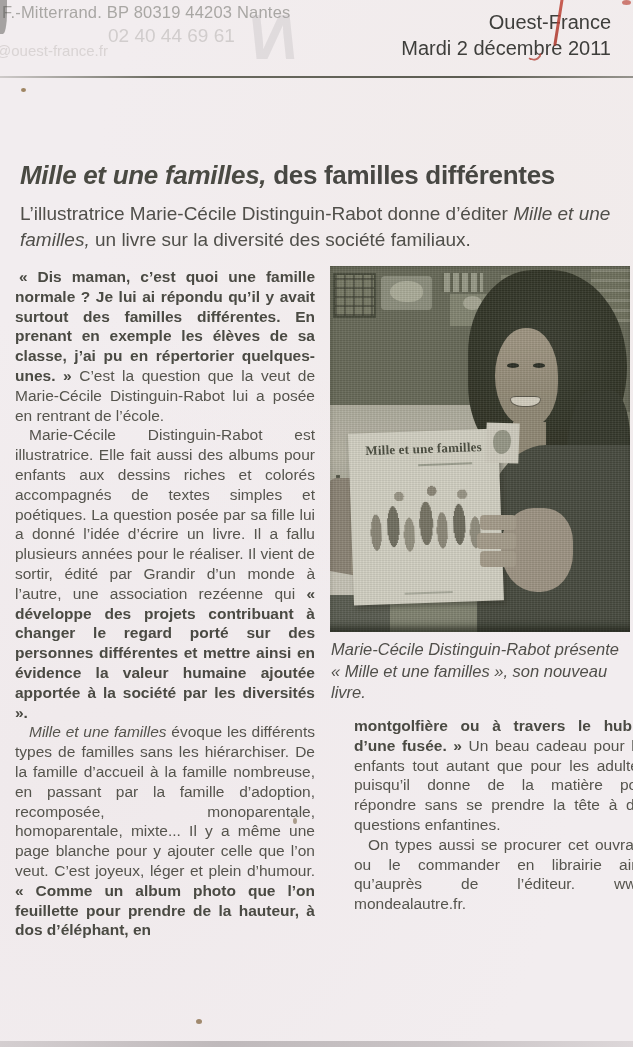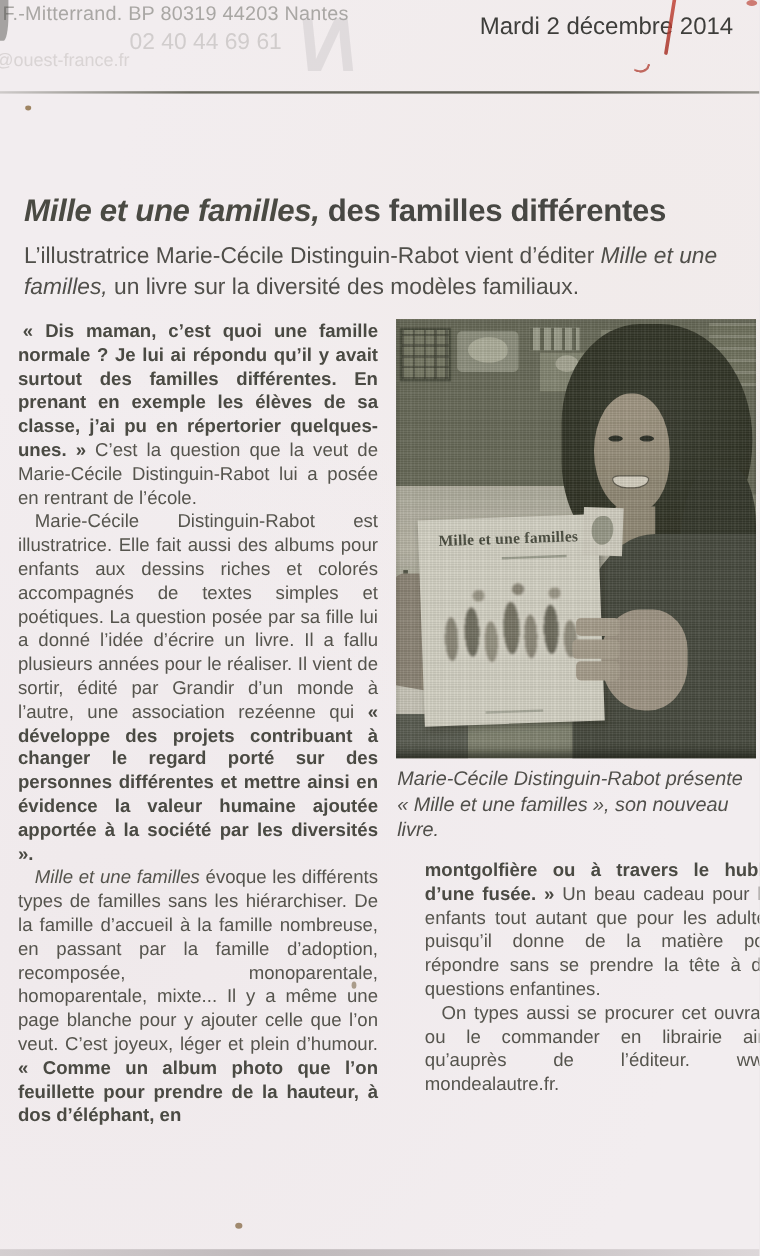--- a/index.html
+++ b/index.html
@@ -156,31 +156,32 @@
 <body>
 
 <div class="paper">
 
   <div class="hdr-address">F.-Mitterrand. BP 80319 44203 Nantes</div>
   <div class="hdr-phone">02 40 44 69 61</div>
   <div class="hdr-email">@ouest-france.fr</div>
   <div class="watermark-n">N</div>
 
   <div class="hdr-right">
-    <div>Mardi 2 décembre 2014</div>
+    <div>Ouest-France</div>
+    <div>Mardi 2 décembre 2011</div>
   </div>
 
   <div class="red-stroke"></div>
   <div class="red-tick"></div>
   <div class="red-speck"></div>
 
   <div class="rule"></div>
 
   <h1 class="title"><span class="seg-bolditalic">Mille et une familles,</span><span class="seg-bold"> des familles différentes</span></h1>
-  <p class="lede"><span>L’illustratrice Marie-Cécile Distinguin-Rabot vient d’éditer </span><span class="seg-italic">Mille et une familles,</span><span> un livre sur la diversité des modèles familiaux.</span></p>
+  <p class="lede"><span>L’illustratrice Marie-Cécile Distinguin-Rabot donne d’éditer </span><span class="seg-italic">Mille et une familles,</span><span> un livre sur la diversité des société familiaux.</span></p>
 
   <div class="col col-left">
     <p class="p-first"><span class="seg-bold">« Dis maman, c’est quoi une famille normale ? Je lui ai répondu qu’il y avait surtout des familles différentes. En prenant en exemple les élèves de sa classe, j’ai pu en répertorier quelques-unes. » </span><span>C’est la question que la veut de Marie-Cécile Distinguin-Rabot lui a posée en rentrant de l’école.</span></p>
     <p class="p-ind"><span>Marie-Cécile Distinguin-Rabot est illustratrice. Elle fait aussi des albums pour enfants aux dessins riches et colorés accompagnés de textes simples et poétiques. La question posée par sa fille lui a donné l’idée d’écrire un livre. Il a fallu plusieurs années pour le réaliser. Il vient de sortir, édité par Grandir d’un monde à l’autre, une association rezéenne qui </span><span class="seg-bold">« développe des projets contribuant à changer le regard porté sur des personnes différentes et mettre ainsi en évidence la valeur humaine ajoutée apportée à la société par les diversités ».</span></p>
     <p class="p-ind"><span class="seg-italic">Mille et une familles</span><span> évoque les différents types de familles sans les hiérarchiser. De la famille d’accueil à la famille nombreuse, en passant par la famille d’adoption, recomposée, monoparentale, homoparentale, mixte... Il y a même une page blanche pour y ajouter celle que l’on veut. C’est joyeux, léger et plein d’humour. </span><span class="seg-bold">« Comme un album photo que l’on feuillette pour prendre de la hauteur, à dos d’éléphant, en</span></p>
   </div>
 
   <figure class="photo">
     <div class="photo-art">
       <div class="ph-wall">

